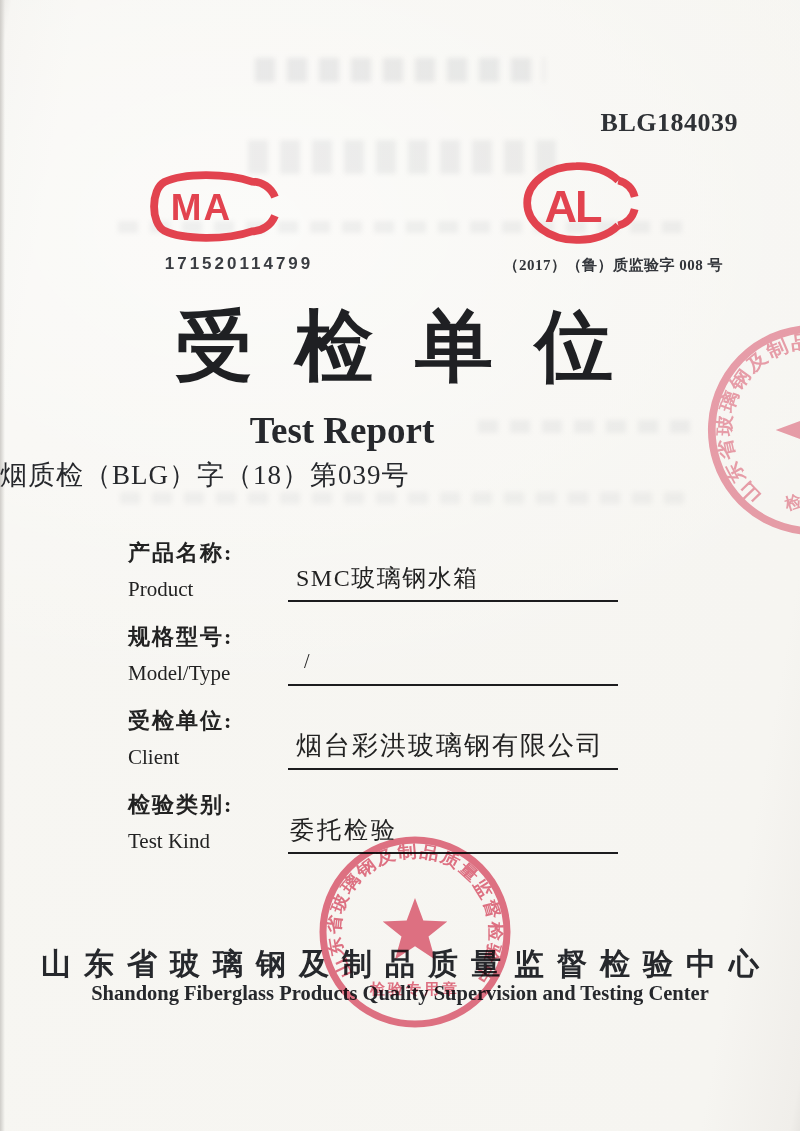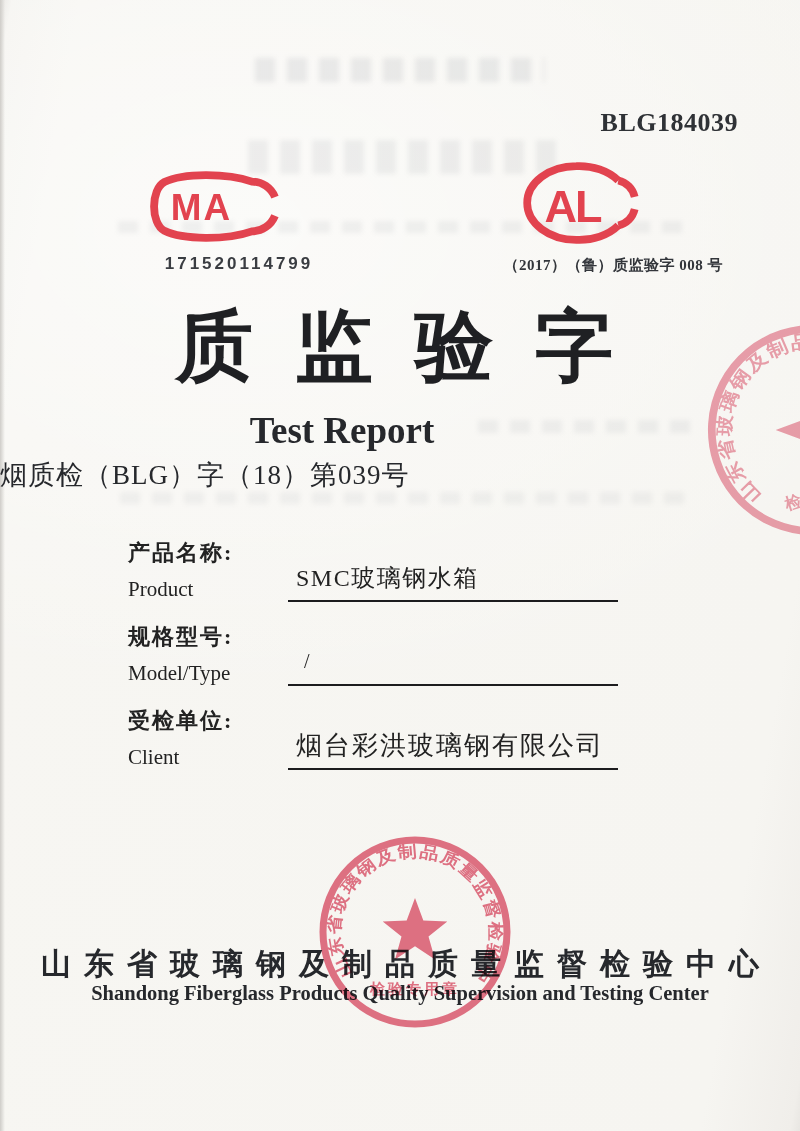--- a/index.html
+++ b/index.html
@@ -81,40 +81,46 @@
     <path d="M 96 18 A 48 36 0 0 0 55 4
              A 48 36 0 0 0 7 40
              A 48 36 0 0 0 55 76
              A 48 36 0 0 0 96 62" fill="none" stroke="#e2434f" stroke-width="7.5"></path>
     <path d="M 96 18 A 21 21 0 0 1 112 34" fill="none" stroke="#e2434f" stroke-width="7.5"></path>
     <path d="M 112 46 A 21 21 0 0 1 96 62" fill="none" stroke="#e2434f" stroke-width="7.5"></path>
     <text x="24" y="59" font-family="Liberation Sans, sans-serif" font-weight="bold" font-size="44" letter-spacing="-2" fill="#e2434f">AL</text>
   </svg>
   <div class="abs cal-caption">（2017）（鲁）质监验字 008 号</div>
 
-  <div class="abs title-cn">质监验字</div>
+  <div class="abs title-cn">受检单位</div>
   <div class="abs title-en">Test Report</div>
   <div class="abs title-serial">烟质检（BLG）字（18）第039号</div>
 
   <div class="abs field f2">
     <span class="lab-cn">规格型号:</span>
     <span class="lab-en">Model/Type</span>
     <span class="val">/</span>
     <span class="rule"></span>
   </div>
   <div class="abs field f1">
     <span class="lab-cn">产品名称:</span>
     <span class="lab-en">Product</span>
     <span class="val">SMC玻璃钢水箱</span>
     <span class="rule"></span>
   </div>
   <div class="abs field f3">
     <span class="lab-cn">受检单位:</span>
     <span class="lab-en">Client</span>
     <span class="val">烟台彩洪玻璃钢有限公司</span>
+    <span class="rule"></span>
+  </div>
+  <div class="abs field f4">
+    <span class="lab-cn">检验类别:</span>
+    <span class="lab-en">Test Kind</span>
+    <span class="val">委托检验</span>
     <span class="rule"></span>
   </div>
 
   <div class="abs org-cn">山东省玻璃钢及制品质量监督检验中心</div>
   <div class="abs org-en">Shandong Fiberglass Products Quality Supervision and Testing Center</div>
 
   <svg width="0" height="0" style="position:absolute" aria-hidden="true">
     <defs>
       <g id="stamp-design">
         <circle cx="0" cy="0" r="92" fill="none" stroke="#e0556e" stroke-width="7"></circle>

